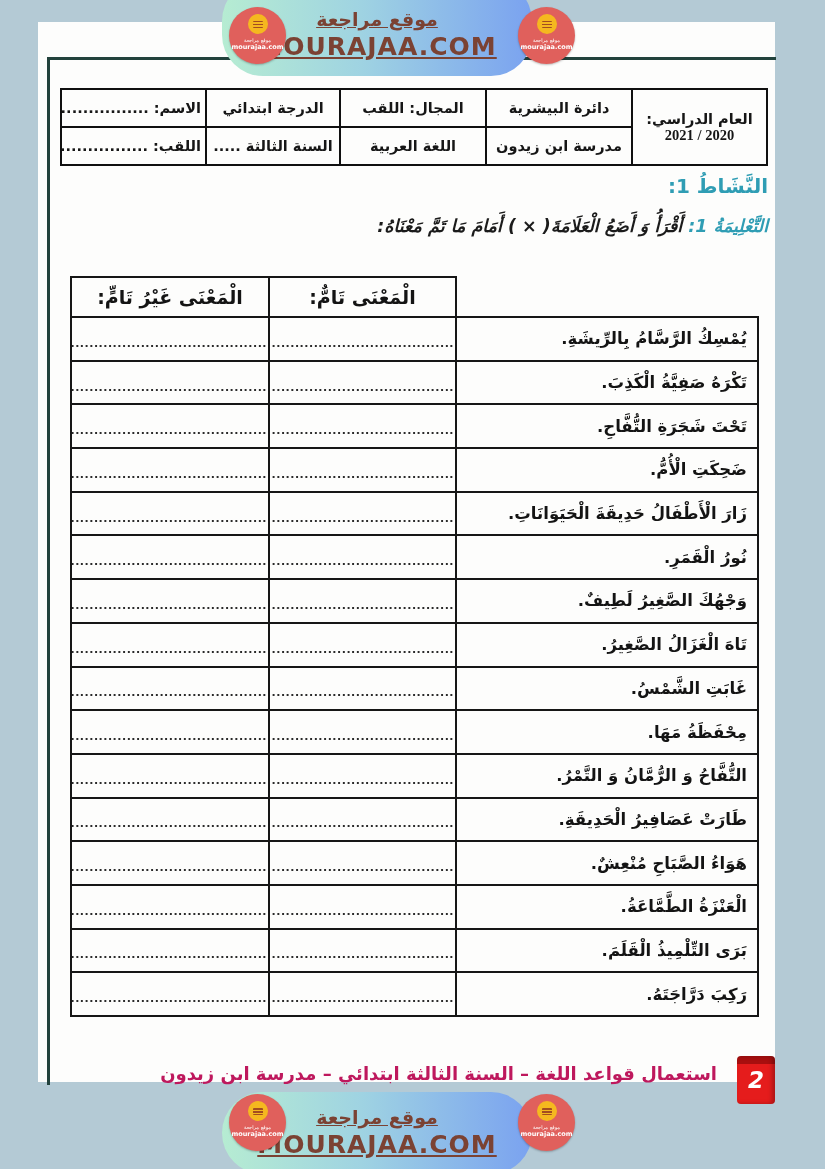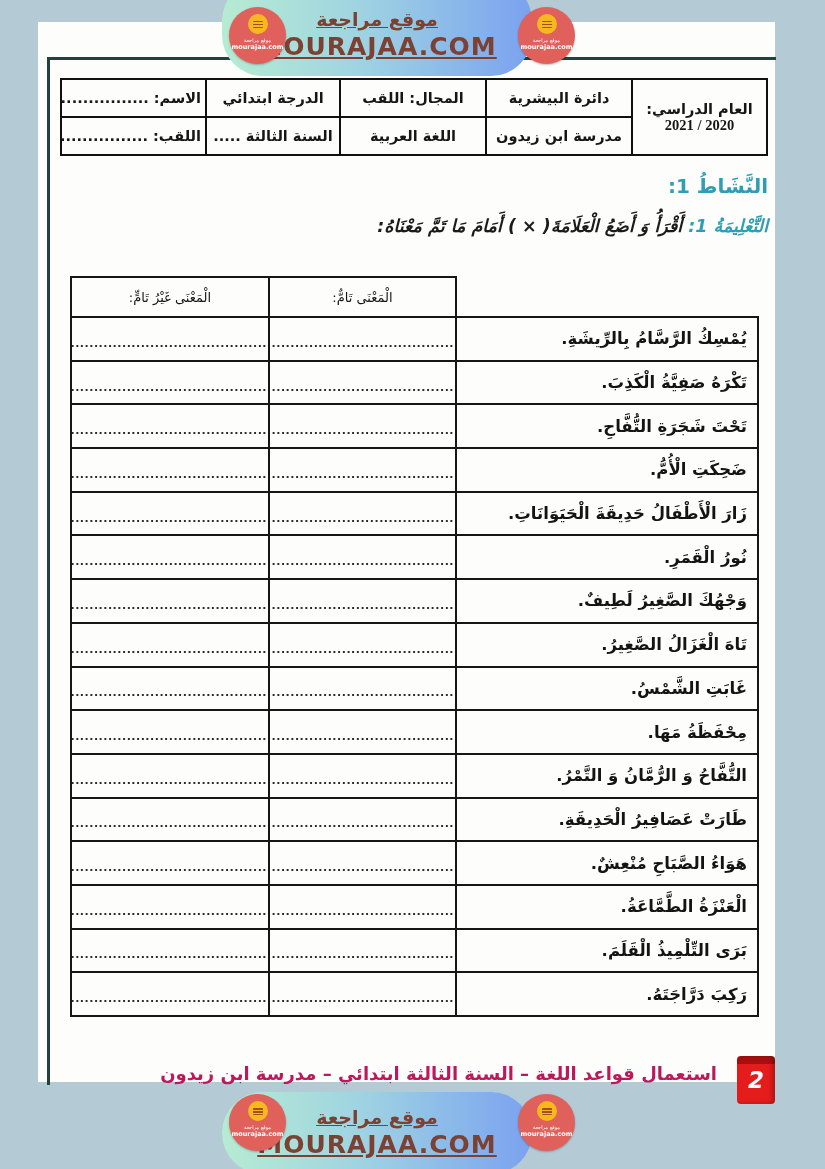--- a/index.html
+++ b/index.html
@@ -25,36 +25,36 @@
   .badge{position:absolute;width:57px;height:57px;border-radius:50%;background:#e0605c;z-index:6;
     display:flex;flex-direction:column;align-items:center;box-shadow:0 1px 2px rgba(0,0,0,.25);}
   .badge .inner{width:20px;height:20px;border-radius:50%;background:#f5b81f;margin-top:7px;
     display:flex;align-items:center;justify-content:center;}
   .badge .book{width:10px;height:7px;background:repeating-linear-gradient(180deg,#a34d20 0 1.5px,#f5b81f 1.5px 3px);border-radius:1px;}
   .badge .t1{font-size:5px;color:#fff;direction:rtl;margin-top:3px;line-height:1.4;}
   .badge .t2{font-size:6.5px;color:#fff;font-weight:bold;line-height:1.2;}
 
   
   table{border-collapse:collapse;}
-  .header-table{position:absolute;right:57px;top:78px;width:706px;direction:rtl;table-layout:fixed;}
+  .header-table{position:absolute;right:57px;top:88px;width:706px;direction:rtl;table-layout:fixed;}
   .header-table td{border:2px solid #101010;text-align:center;vertical-align:middle;
     font-size:14.5px;font-weight:bold;color:#161616;height:36px;padding:0 4px;white-space:nowrap;overflow:hidden;}
   .ltr{direction:ltr;unicode-bidi:isolate;font-family:Liberation Serif, serif;}
 
   
   .activity-title{position:absolute;right:57px;top:174px;direction:rtl;
     font-size:20px;font-weight:bold;}
   .instruction{position:absolute;right:57px;top:216px;direction:rtl;
     font-size:17.5px;font-weight:bold;color:#1b1b1b;white-space:nowrap;font-style:italic;}
 
   
   .ws-table{position:absolute;left:70px;top:276px;width:687px;direction:rtl;table-layout:fixed;}
   .ws-table td{border:2px solid #161616;vertical-align:middle;color:#141414;}
   .ws-table td.ghost{border:none;background:transparent;}
-  .ws-table .hdr{height:36px;text-align:center;font-size:13px;font-weight:normal;}
+  .ws-table .hdr{height:36px;text-align:center;font-size:19px;font-weight:bold;}
   .ws-table .sentence{height:41.7px;text-align:right;padding:0 10px 0 8px;
     font-size:16.5px;font-weight:bold;white-space:nowrap;overflow:hidden;}
   .ws-table .dots{text-align:center;font-size:11px;font-weight:bold;color:#2a2a2a;
     letter-spacing:0.5px;white-space:nowrap;overflow:hidden;padding-top:10px;}
 
   
   .footer-caption{position:absolute;right:108px;top:1063px;direction:rtl;z-index:1;
     font-size:18px;font-weight:bold;color:#be185d;white-space:nowrap;}
   .page-badge{position:absolute;left:737px;top:1056px;width:38px;height:48px;z-index:2;
     background:linear-gradient(180deg,#a80f0f 0 16%,#e51c1c 16%);

